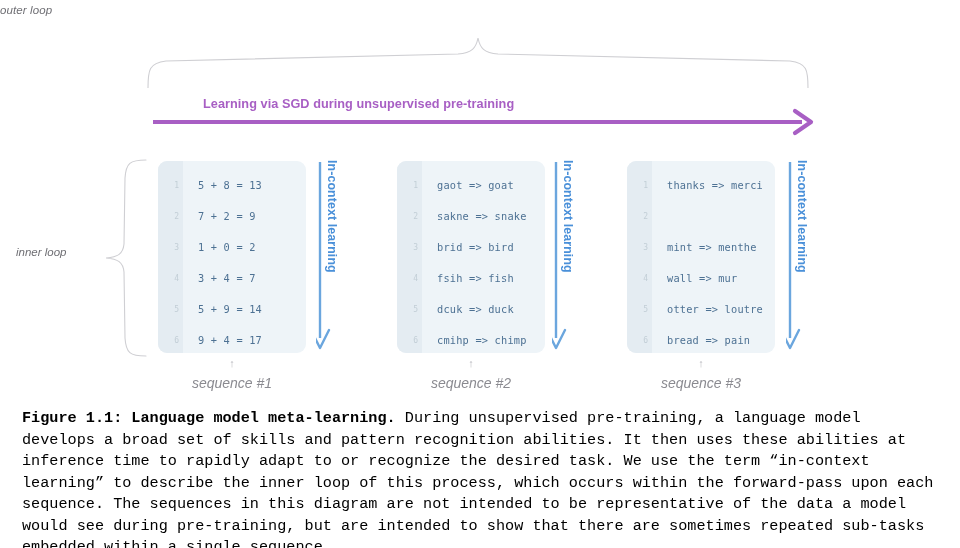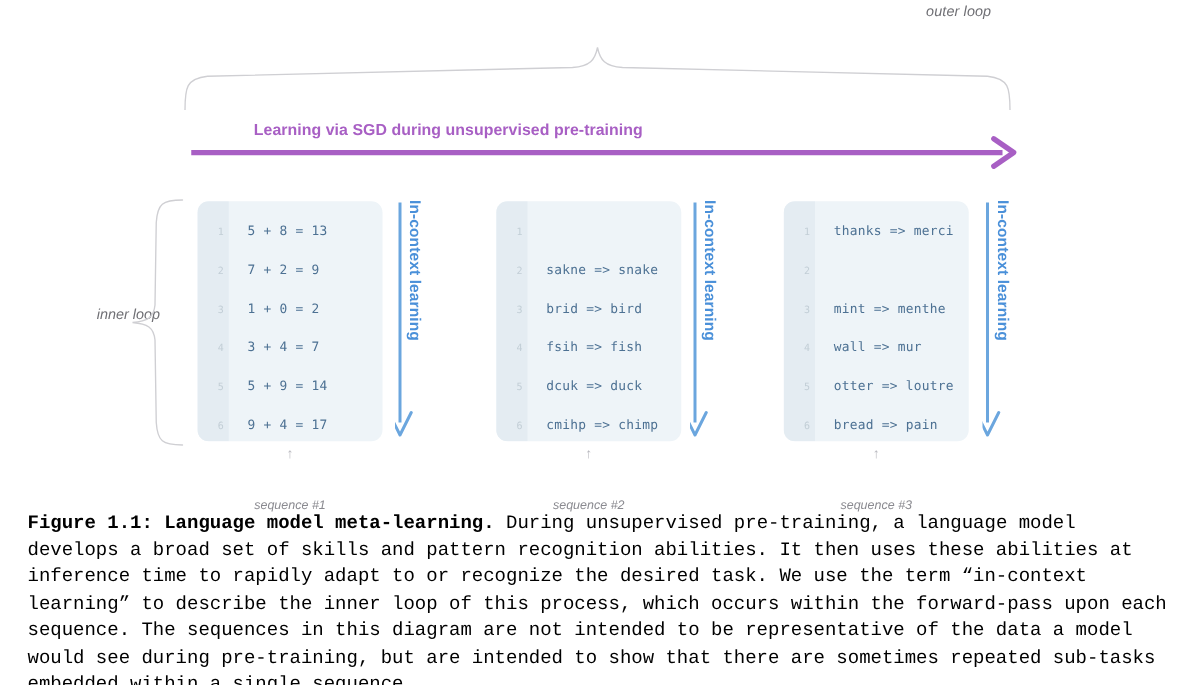--- a/index.html
+++ b/index.html
@@ -22,42 +22,41 @@
     left: 0; top: 0;
     width: 960px;
     height: 398px;
   }
 
   
   .outer-loop-label {
     position: absolute;
     left: 0; top: 4px;
     width: 767px;
-    text-align: right;
+    text-align: left;
     font-style: italic;
     font-size: 11.5px;
     color: #6f6f74;
     letter-spacing: .1px;
-    padding-left: 26px;
   }
   .outer-brace {
     position: absolute;
     left: 140px;
     top: 30px;
     width: 680px;
     height: 58px;
   }
 
   
   .inner-loop-label {
     position: absolute;
-    left: 28px;
+    left: 16px;
     top: 246px;
     width: 100px;
-    text-align: right;
+    text-align: left;
     font-style: italic;
     font-size: 11.5px;
     color: #6f6f74;
   }
   .inner-brace {
     position: absolute;
     left: 104px;
     top: 158px;
     width: 44px;
     height: 200px;
@@ -147,23 +146,22 @@
     white-space: nowrap;
   }
 
   
   .seq-caption {
     position: absolute;
     top: 375px;
     width: 150px;
     text-align: center;
     font-style: italic;
-    font-size: 10px;
+    font-size: 14px;
     color: #8a8a90;
-    margin-top: 24px;
   }
   .seq-tick {
     position: absolute;
     top: 358px;
     width: 150px;
     text-align: center;
     font-size: 11px;
     color: #b8b8be;
     line-height: 11px;
   }
@@ -248,20 +246,21 @@
     <div class="icl-text">In-context learning</div>
   </div>
   <div class="seq-tick" style="left:158px; width:148px;">↑</div>
   <div class="seq-caption" style="left:158px; width:148px;">sequence #1</div>
 
   <div class="panel" style="left:397px; width:148px;">
     <div class="gutter"></div>
     <div class="rows">
       <div class="code-row">
         <span class="ln">1</span>
+        <span class="code">gaot =&gt; goat</span>
       </div>
       <div class="code-row">
         <span class="ln">2</span>
         <span class="code">sakne =&gt; snake</span>
       </div>
       <div class="code-row">
         <span class="ln">3</span>
         <span class="code">brid =&gt; bird</span>
       </div>
       <div class="code-row">

